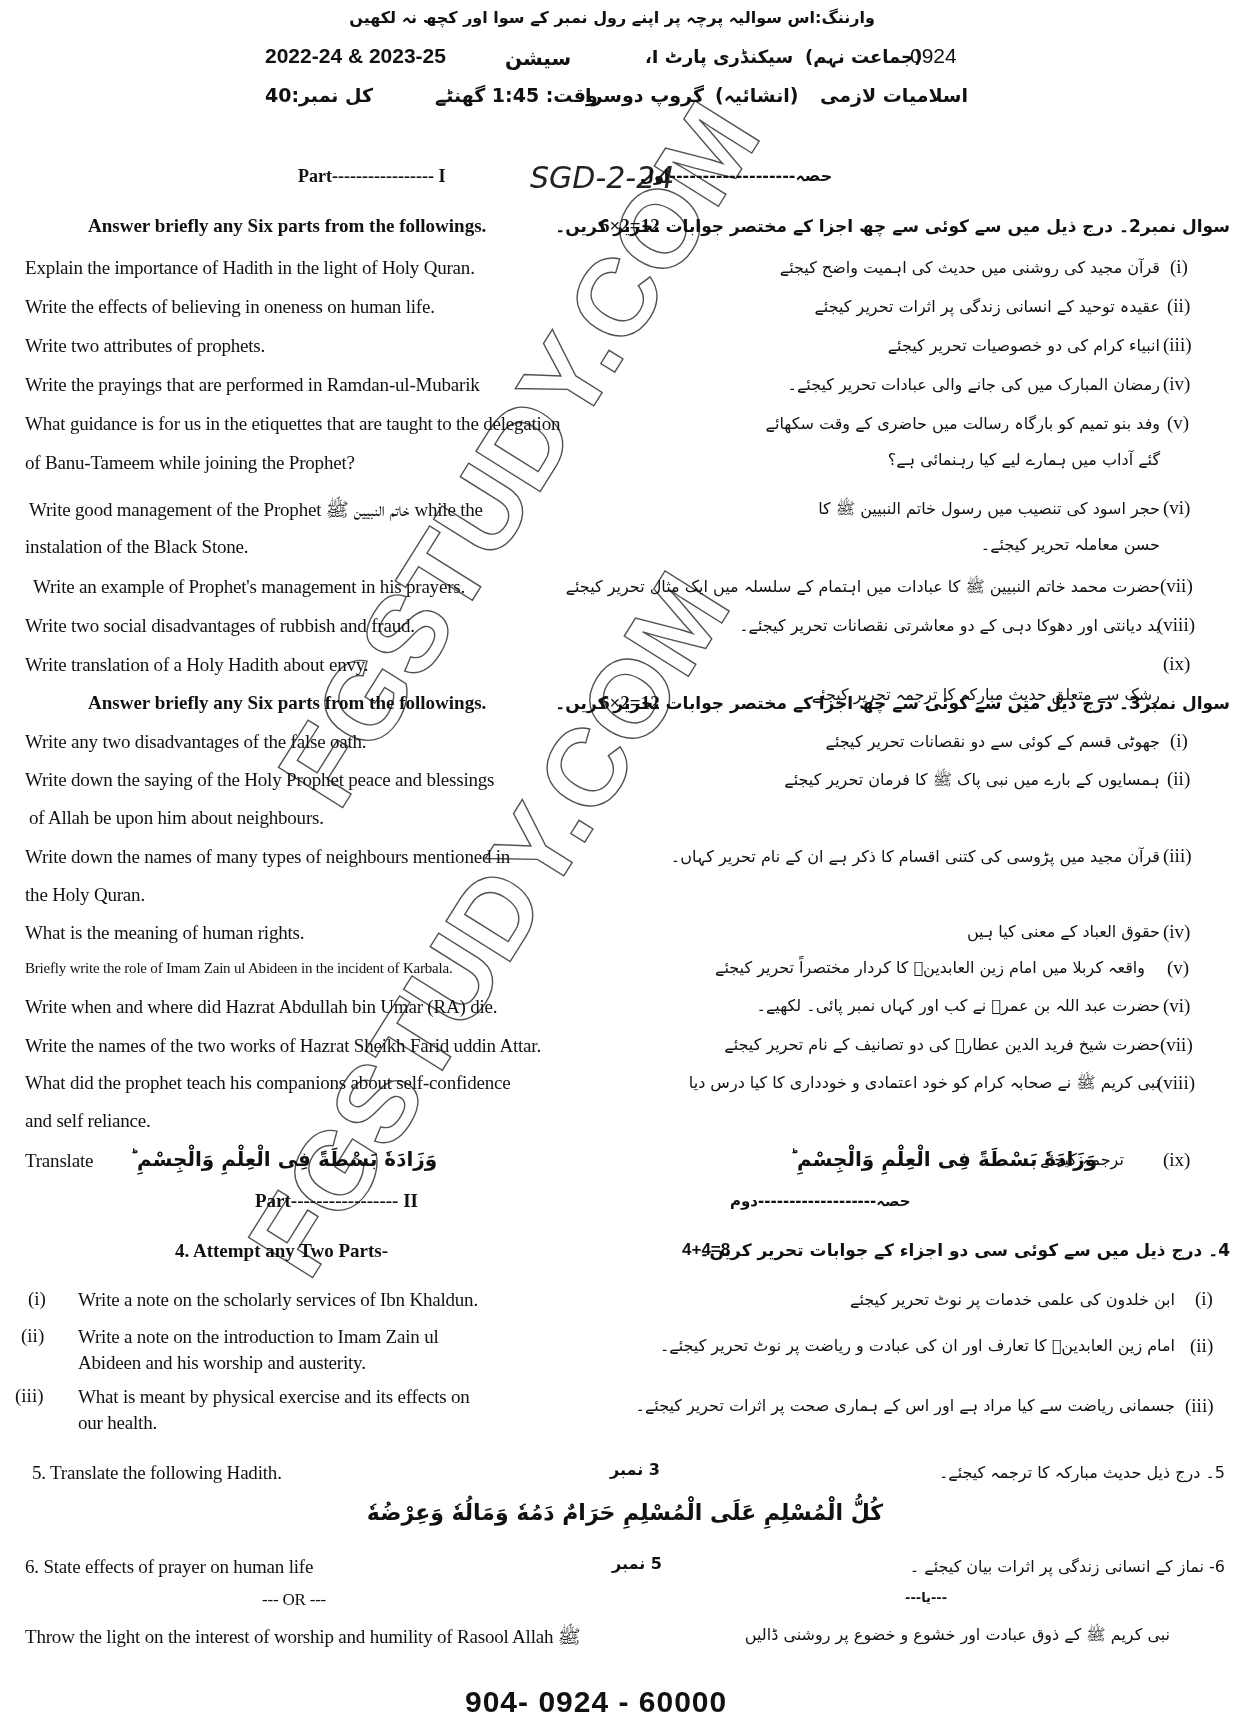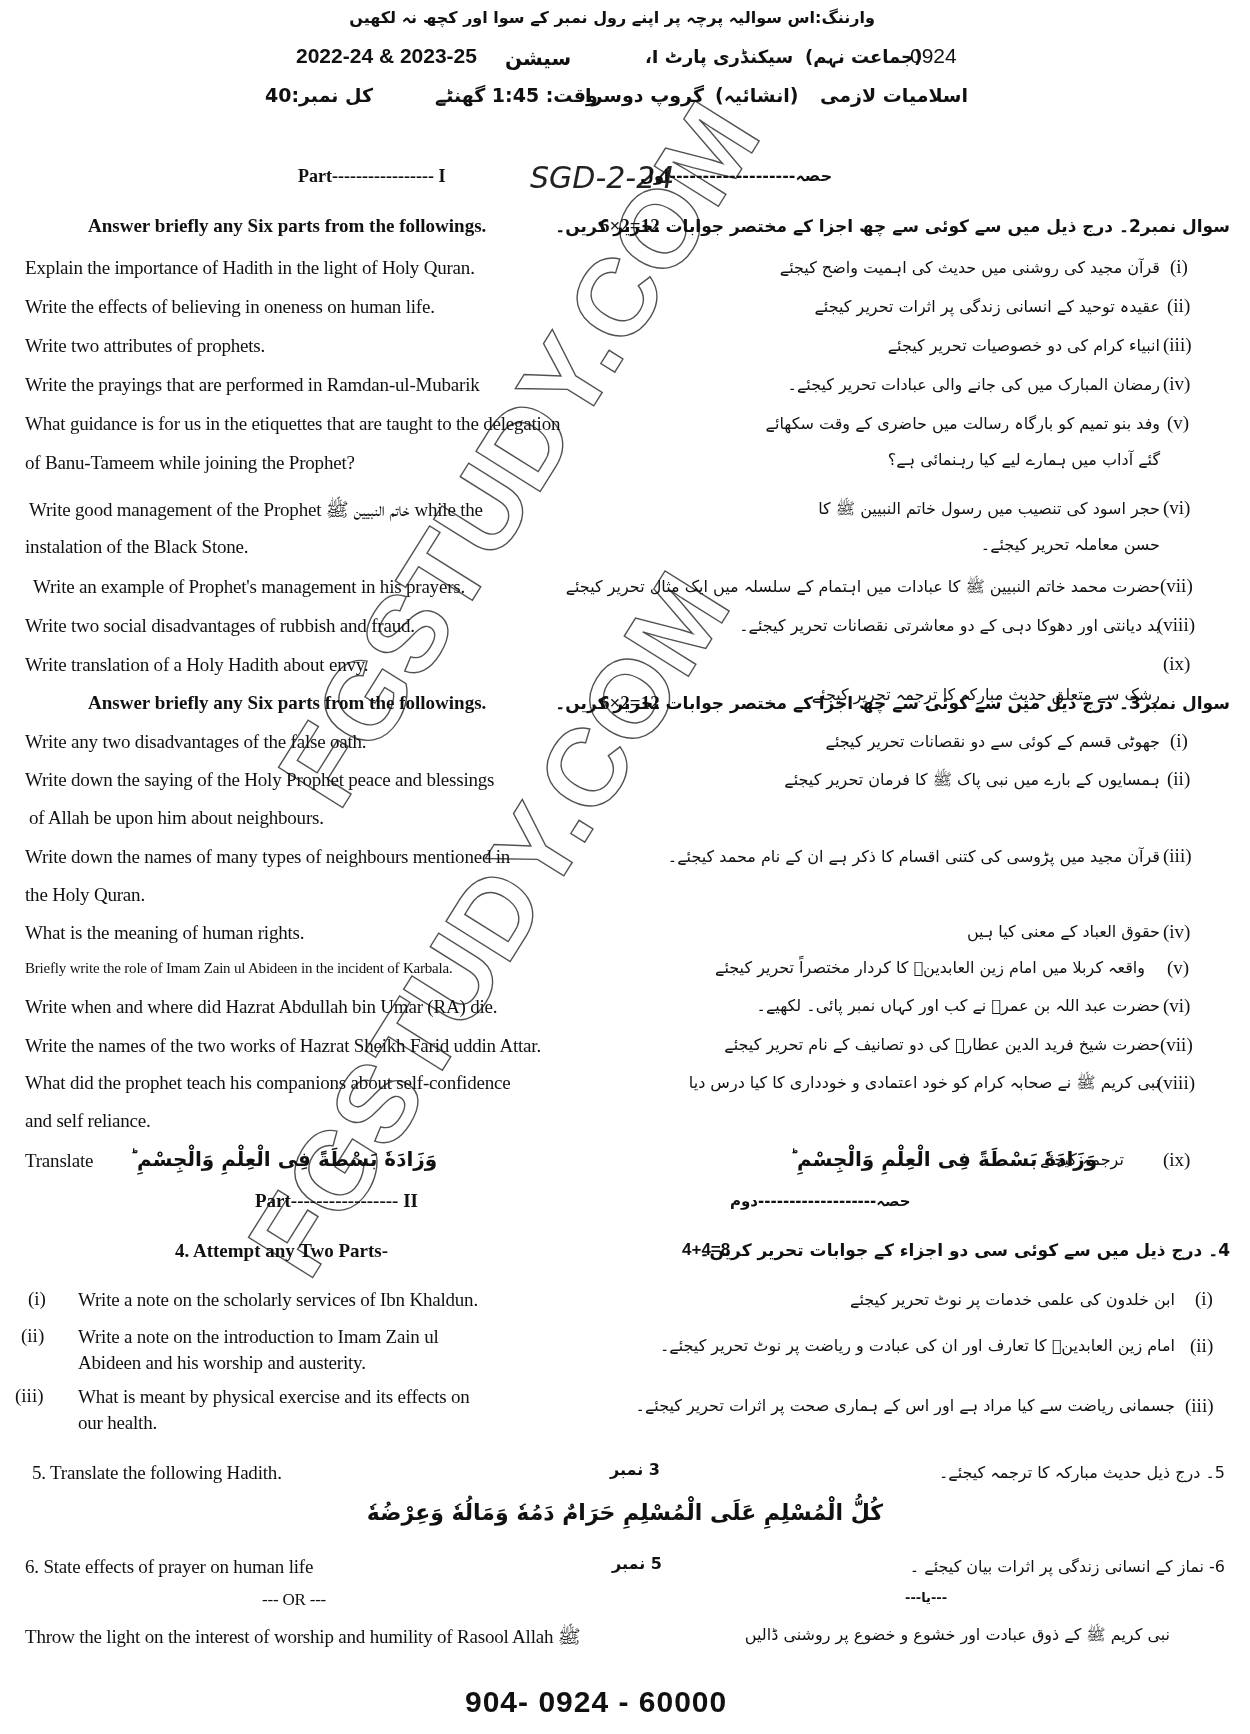--- a/index.html
+++ b/index.html
@@ -20,21 +20,21 @@
 </style>
 </head>
 <body>
 
 <div class="watermark" style="left:360px; top:700px; transform: rotate(-58deg);">FGSTUDY.COM</div>
 <div class="watermark" style="left:330px; top:1170px; transform: rotate(-58deg);">FGSTUDY.COM</div>
 
 <div class="abs hdr1" style="left:375px; top:8px; width:500px; text-align:center; font-size:16px; font-weight:bold;">وارننگ:اس سوالیہ پرچہ پر اپنے رول نمبر کے سوا اور کچھ نہ لکھیں</div>
 
 <div class="abs" style="left:265px; top:44px; width:700px; height:32px;">
-  <span class="hdr2" style="position:absolute; left:0; top:0;margin-left:31px;">2022-24  &amp; 2023-25</span>
+  <span class="hdr2" style="position:absolute; left:0; top:0;">2022-24  &amp; 2023-25</span>
   <span class="ur-b" style="position:absolute; left:240px; top:2px; font-size:20px;">سیشن</span>
   <span class="ur-b" style="position:absolute; left:380px; top:2px; font-size:18px;">سیکنڈری پارٹ I،</span>
   <span class="ur-b" style="position:absolute; left:540px; top:2px; font-size:18px;">(جماعت نہم)</span>
   <span class="hdr2" style="position:absolute; left:645px; top:0; font-weight:normal;">0924</span>
 </div>
 
 <div class="abs" style="left:265px; top:84px; width:700px; height:32px;">
   <span class="ur-b" style="position:absolute; left:0; top:0; font-size:19px;">کل نمبر:40</span>
   <span class="ur-b" style="position:absolute; left:170px; top:0; font-size:19px;">وقت: 1:45 گھنٹے</span>
   <span class="ur-b" style="position:absolute; left:320px; top:0; font-size:19px;">گروپ دوسرا</span>
@@ -98,21 +98,21 @@
 <div class="abs ur" style="right:90px; top:732px;">جھوٹی قسم کے کوئی سے دو نقصانات تحریر کیجئے</div>
 <div class="abs num" style="left:1170px; top:730px;">(i)</div>
 
 <div class="abs en" style="left:25px; top:769px;">Write down the saying of the Holy Prophet peace and blessings</div>
 <div class="abs en" style="left:29px; top:807px;">of Allah be upon him about neighbours.</div>
 <div class="abs ur" style="right:90px; top:770px;">ہمسایوں کے بارے میں نبی پاک ﷺ کا فرمان تحریر کیجئے</div>
 <div class="abs num" style="left:1167px; top:768px;">(ii)</div>
 
 <div class="abs en" style="left:25px; top:846px;">Write down the names of many types of neighbours mentioned in</div>
 <div class="abs en" style="left:25px; top:884px;">the Holy Quran.</div>
-<div class="abs ur" style="right:90px; top:847px;">قرآن مجید میں پڑوسی کی کتنی اقسام کا ذکر ہے ان کے نام محمد کیجئے۔</div>
+<div class="abs ur" style="right:90px; top:847px;">قرآن مجید میں پڑوسی کی کتنی اقسام کا ذکر ہے ان کے نام تحریر کہاں۔</div>
 <div class="abs num" style="left:1163px; top:845px;">(iii)</div>
 
 <div class="abs en" style="left:25px; top:922px;">What is the meaning of human rights.</div>
 <div class="abs ur" style="right:90px; top:922px;">حقوق العباد کے معنی کیا ہیں</div>
 <div class="abs num" style="left:1163px; top:921px;">(iv)</div>
 
 <div class="abs en small" style="left:25px; top:960px;">Briefly write the role of Imam Zain ul Abideen in the incident of Karbala.</div>
 <div class="abs ur" style="right:105px; top:958px;">واقعہ کربلا میں امام زین العابدینؒ کا کردار مختصراً تحریر کیجئے</div>
 <div class="abs num" style="left:1167px; top:957px;">(v)</div>
 

